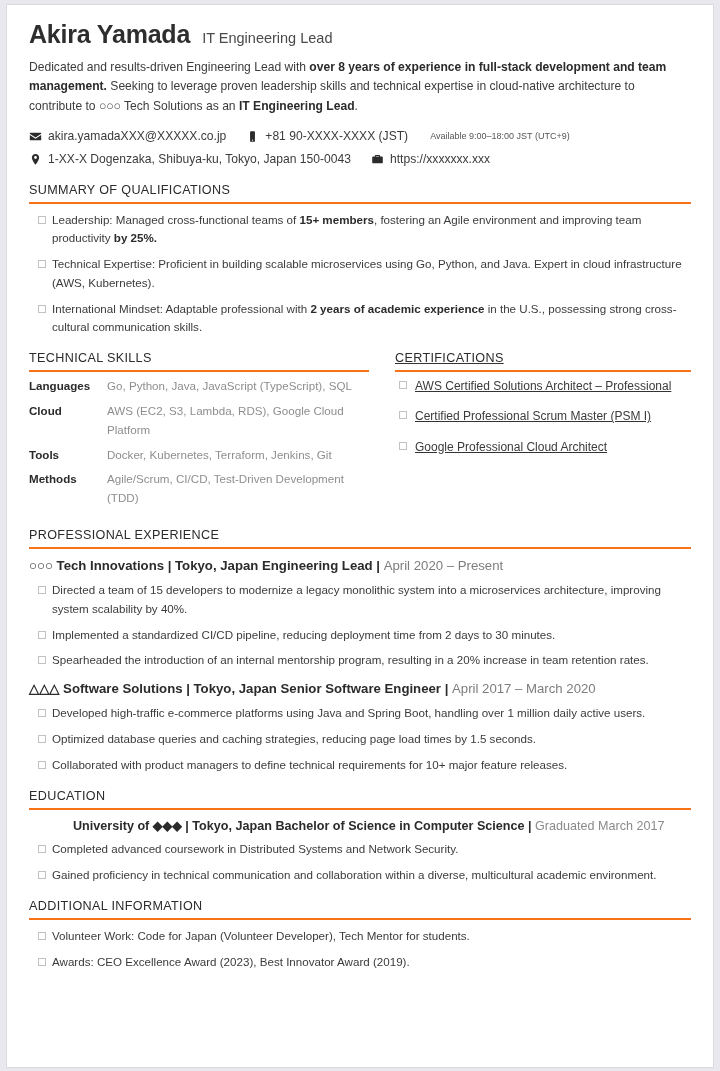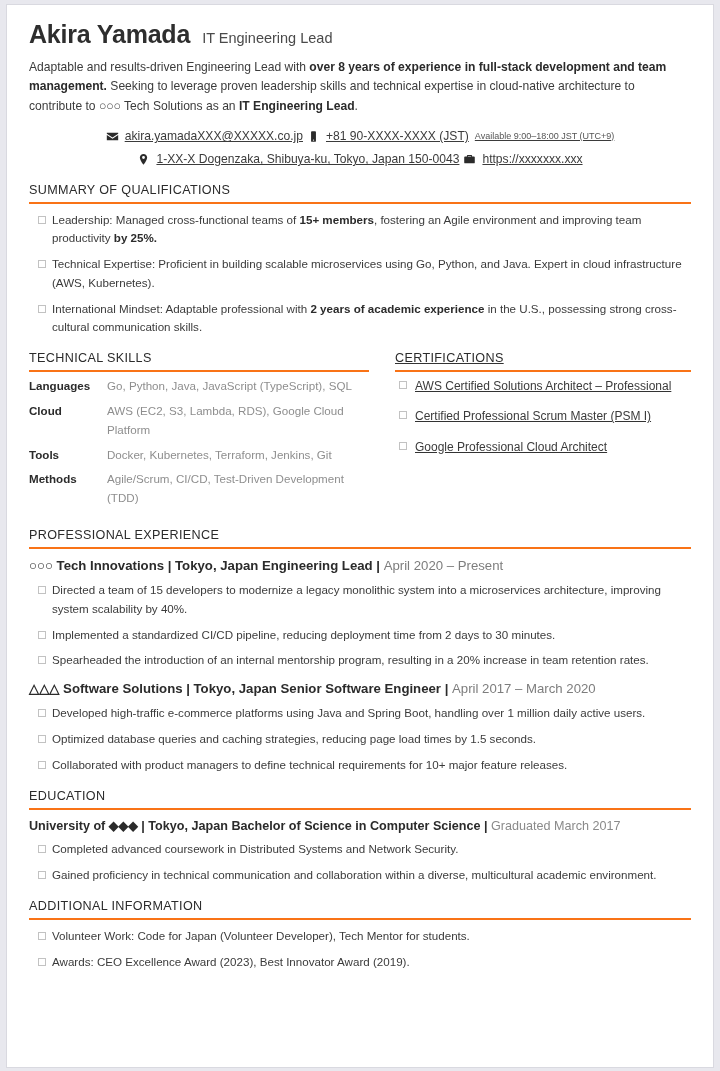--- a/index.html
+++ b/index.html
@@ -51,28 +51,27 @@
     line-height: 1.62;
     color: #3b3b3b;
     margin: 0 0 11px 0;
     text-align: left;
   }
   .summary-para b { font-weight: 700; color: #2b2b2b; }
 
   
   .contact-line {
     display: flex;
-    justify-content: center;
+    justify-content: flex-start;
     align-items: center;
     flex-wrap: nowrap;
-    gap: 4px;
+    gap: 20px;
     font-size: 12.1px;
     color: #3b3b3b;
     line-height: 1.5;
-    text-decoration: underline;
   }
   .contact-line.first { margin-bottom: 5px; }
   .contact-item {
     display: flex;
     align-items: center;
     gap: 6px;
     white-space: nowrap;
   }
   .contact-item .ico {
     display: inline-flex;
@@ -191,35 +190,36 @@
     line-height: 1.45;
     margin-bottom: 6px;
   }
   .entry-head .muted { font-weight: 400; color: #7d7d7d; }
   .edu-head {
     font-size: 12.6px;
     font-weight: 700;
     color: #2b2b2b;
     line-height: 1.55;
     margin-bottom: 4px;
+    margin-left: 44px;
   }
   .edu-head .muted { font-weight: 400; color: #8a8a8a; }
   .edu-bullets { margin-top: 10px; }
 </style>
 </head>
 <body>
 
 <div class="page">
 
   <div class="name-row">
     <div class="full-name">Akira Yamada</div>
     <div class="job-title">IT Engineering Lead</div>
   </div>
 
-  <p class="summary-para"><span>Adaptable and results-driven Engineering Lead with </span><b>over 8 years of experience in full-stack development and team management.</b><span> Seeking to leverage proven leadership skills and technical expertise in cloud-native architecture to contribute to </span><span>○○○</span><span> Tech Solutions as an </span><b>IT Engineering Lead</b><span>.</span></p>
+  <p class="summary-para"><span>Dedicated and results-driven Engineering Lead with </span><b>over 8 years of experience in full-stack development and team management.</b><span> Seeking to leverage proven leadership skills and technical expertise in cloud-native architecture to contribute to </span><span>○○○</span><span> Tech Solutions as an </span><b>IT Engineering Lead</b><span>.</span></p>
 
   <div class="contact-line first">
     <span class="contact-item">
       <span class="ico">
         <svg viewBox="0 0 16 16" width="13" height="13" aria-hidden="true">
           <path fill="currentColor" d="M1 3.5h14v1.1L8 9.2 1 4.6V3.5zm0 2.6L8 10.7l7-4.6v6.4H1V6.1z"></path>
         </svg>
       </span>
       <span>akira.yamadaXXX@XXXXX.co.jp</span>
     </span>

